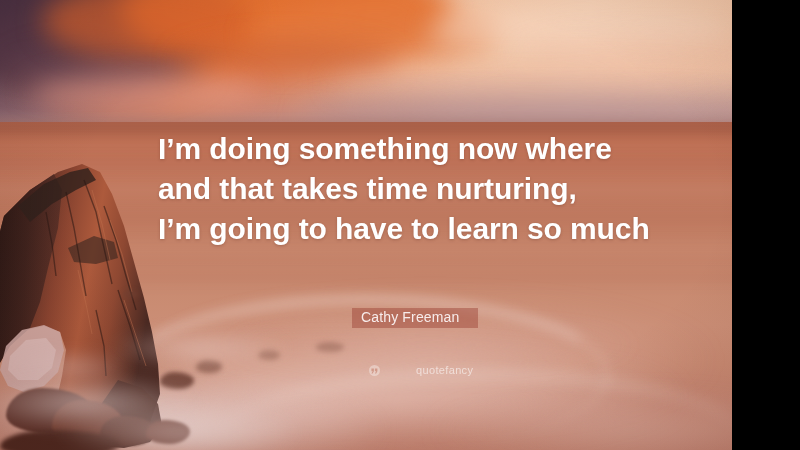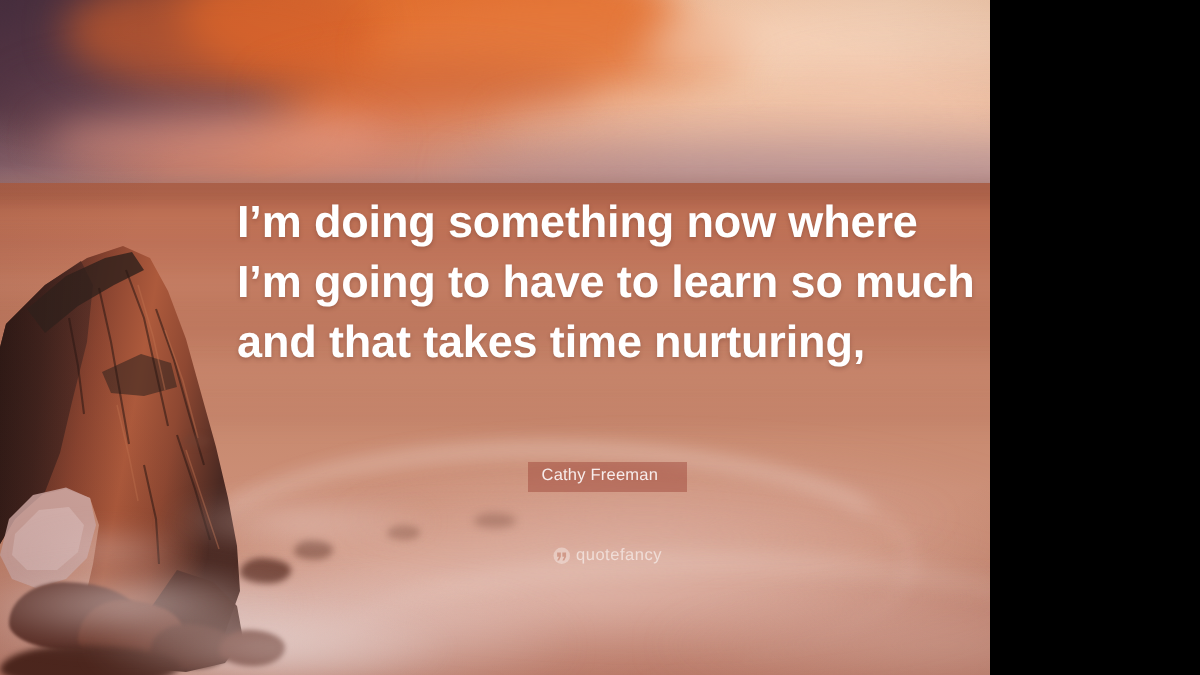--- a/index.html
+++ b/index.html
@@ -2,21 +2,21 @@
 <html><head>
 <meta charset="utf-8">
 <style>
   html, body {
     margin: 0;
     padding: 0;
     background: #000;
   }
   #stage {
     position: relative;
-    width: 660px;
+    width: 732px;
     height: 450px;
     overflow: hidden;
     font-family: "Liberation Sans", sans-serif;
     background: #c9826a;
   }
 
   
   .sky {
     position: absolute;
     left: 0; top: 0;
@@ -198,21 +198,21 @@
   }
 
   
   .author-box {
     position: absolute;
     left: 352px;
     top: 308px;
     padding: 3px 19px 4px 9px;
     background: rgba(150,58,46,0.42);
     color: #f7eceb;
-    font-size: 11px;
+    font-size: 14px;
     line-height: 13px;
     letter-spacing: 0.15px;
     white-space: nowrap;
   }
 
   
   .watermark {
     position: absolute;
     left: 369px;
     top: 365px;
@@ -229,20 +229,21 @@
     align-items: center;
     justify-content: center;
   }
   .wm-logo svg { display: block; }
   .wm-text {
     color: #ffffff;
     font-size: 11px;
     line-height: 11px;
     letter-spacing: 0.35px;
     white-space: nowrap;
+    margin-left: 32px;
   }
 
   
   .vignette {
     position: absolute;
     left: 0; top: 0; width: 800px; height: 450px;
     background: radial-gradient(ellipse at 50% 45%, rgba(0,0,0,0) 56%, rgba(60,24,18,0.16) 100%);
     pointer-events: none;
   }
 </style>
@@ -348,22 +349,22 @@
   <div class="small-rock r3"></div>
   <div class="small-rock r4"></div>
   <div class="small-rock r9"></div>
   <div class="mist m1"></div>
   <div class="mist m2"></div>
 
   <div class="vignette"></div>
 
   <div class="quote">
     <span class="quote-line">I’m doing something now where</span>
+    <span class="quote-line">and that takes time nurturing,</span>
     <span class="quote-line">I’m going to have to learn so much</span>
-    <span class="quote-line">and that takes time nurturing,</span>
   </div>
 
   <div class="author-box">Cathy Freeman</div>
 
   <div class="watermark">
     <span class="wm-logo">
       <svg width="7" height="6" viewBox="0 0 7 6">
         <path d="M0.4,5.6 L1.7,3.2 L0.4,3.2 L0.4,0.4 L2.9,0.4 L2.9,3.2 L1.7,5.6 Z" fill="#c98a78"></path>
         <path d="M3.9,5.6 L5.2,3.2 L3.9,3.2 L3.9,0.4 L6.4,0.4 L6.4,3.2 L5.2,5.6 Z" fill="#c98a78"></path>
       </svg>

